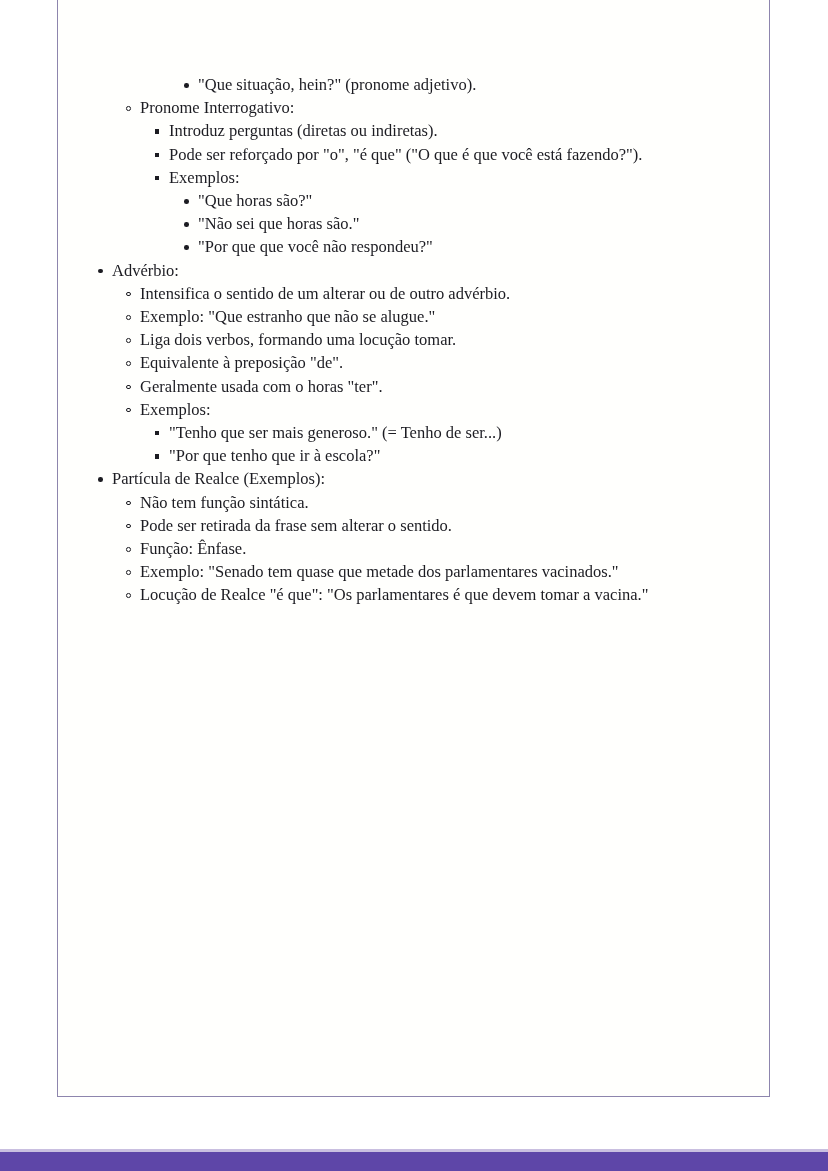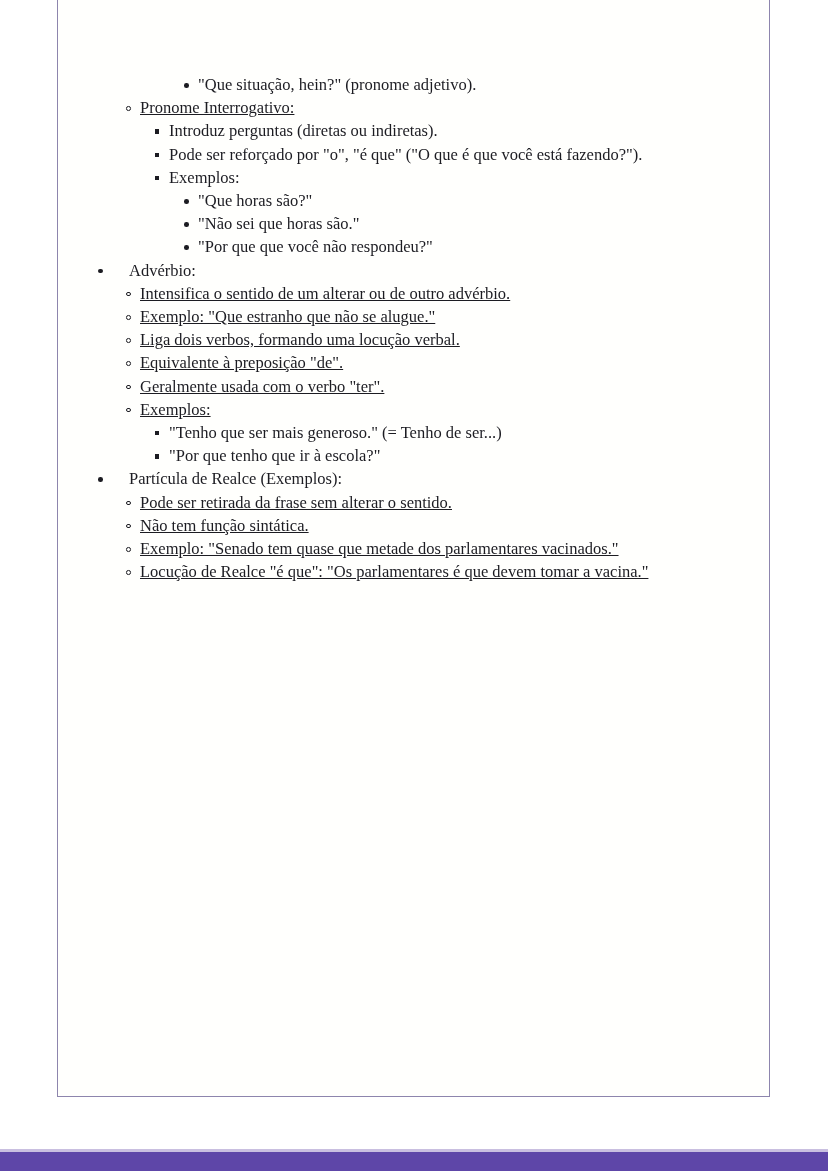--- a/index.html
+++ b/index.html
@@ -91,23 +91,23 @@
     width: 4.4px;
     height: 4.4px;
     background: #1c1c22;
     vertical-align: middle;
     position: relative;
     top: -1px;
   }
 
   
   .lvl1 > .mk { left: 26px; }
-  .lvl1 > .tx { margin-left: 57px; }
+  .lvl1 > .tx { margin-left: 40px; }
   .lvl2 > .mk { left: 54px; }
-  .lvl2 > .tx { margin-left: 68px; text-decoration: underline; }
+  .lvl2 > .tx { margin-left: 68px; }
   .lvl3 > .mk { left: 83px; }
   .lvl3 > .tx { margin-left: 97px; }
   .lvl4 > .mk { left: 112px; }
   .lvl4 > .tx { margin-left: 126px; }
 
   
   #bottom-bar {
     position: absolute;
     left: 0;
     bottom: 0;
@@ -139,29 +139,30 @@
         <li class="lvl2"><span class="mk circle"></span><span class="tx">Pronome Interrogativo:</span></li>
         <li class="lvl3"><span class="mk square"></span><span class="tx">Introduz perguntas (diretas ou indiretas).</span></li>
         <li class="lvl3"><span class="mk square"></span><span class="tx">Pode ser reforçado por "o", "é que" ("O que é que você está fazendo?").</span></li>
         <li class="lvl3"><span class="mk square"></span><span class="tx">Exemplos:</span></li>
         <li class="lvl4"><span class="mk disc"></span><span class="tx">"Que horas são?"</span></li>
         <li class="lvl4"><span class="mk disc"></span><span class="tx">"Não sei que horas são."</span></li>
         <li class="lvl4"><span class="mk disc"></span><span class="tx">"Por que que você não respondeu?"</span></li>
         <li class="lvl1"><span class="mk disc"></span><span class="tx">Advérbio:</span></li>
         <li class="lvl2"><span class="mk circle"></span><span class="tx">Intensifica o sentido de um alterar ou de outro advérbio.</span></li>
         <li class="lvl2"><span class="mk circle"></span><span class="tx">Exemplo: "Que estranho que não se alugue."</span></li>
-        <li class="lvl2"><span class="mk circle"></span><span class="tx">Liga dois verbos, formando uma locução verbal.</span></li>
+        <li class="lvl2"><span class="mk circle"></span><span class="tx">Liga dois verbos, formando uma locução tomar.</span></li>
         <li class="lvl2"><span class="mk circle"></span><span class="tx">Equivalente à preposição "de".</span></li>
-        <li class="lvl2"><span class="mk circle"></span><span class="tx">Geralmente usada com o verbo "ter".</span></li>
+        <li class="lvl2"><span class="mk circle"></span><span class="tx">Geralmente usada com o horas "ter".</span></li>
         <li class="lvl2"><span class="mk circle"></span><span class="tx">Exemplos:</span></li>
         <li class="lvl3"><span class="mk square"></span><span class="tx">"Tenho que ser mais generoso." (= Tenho de ser...)</span></li>
         <li class="lvl3"><span class="mk square"></span><span class="tx">"Por que tenho que ir à escola?"</span></li>
         <li class="lvl1"><span class="mk disc"></span><span class="tx">Partícula de Realce (Exemplos):</span></li>
+        <li class="lvl2"><span class="mk circle"></span><span class="tx">Não tem função sintática.</span></li>
         <li class="lvl2"><span class="mk circle"></span><span class="tx">Pode ser retirada da frase sem alterar o sentido.</span></li>
-        <li class="lvl2"><span class="mk circle"></span><span class="tx">Não tem função sintática.</span></li>
+        <li class="lvl2"><span class="mk circle"></span><span class="tx">Função: Ênfase.</span></li>
         <li class="lvl2"><span class="mk circle"></span><span class="tx">Exemplo: "Senado tem quase que metade dos parlamentares vacinados."</span></li>
         <li class="lvl2"><span class="mk circle"></span><span class="tx">Locução de Realce "é que": "Os parlamentares é que devem tomar a vacina."</span></li>
       </ul>
   </div>
 </div>
 
 <div id="bottom-bar">
   <div class="bar-top-edge" style="background: rgb(201, 191, 224);"></div>
   <div class="bar-main" style="background: rgb(94, 70, 168);"></div>
 </div>

